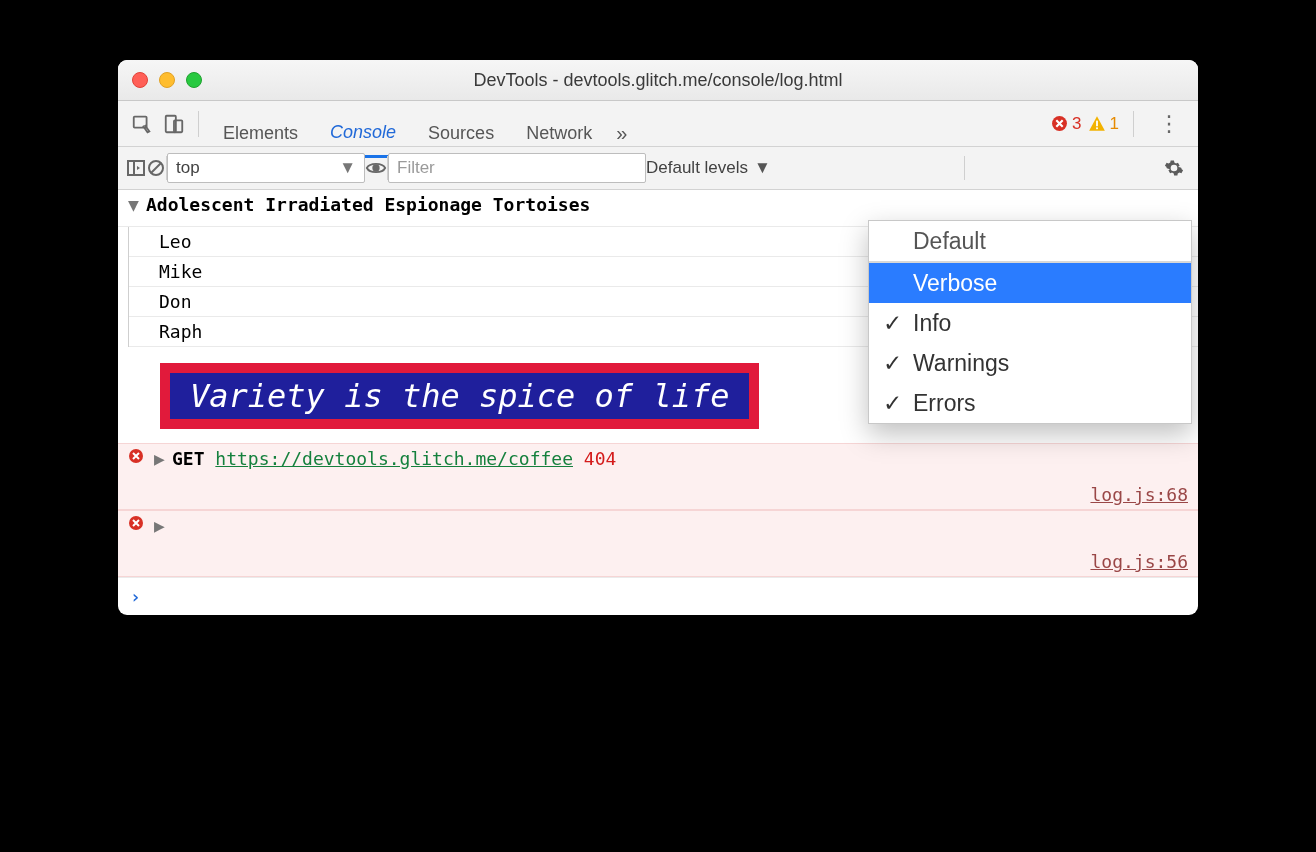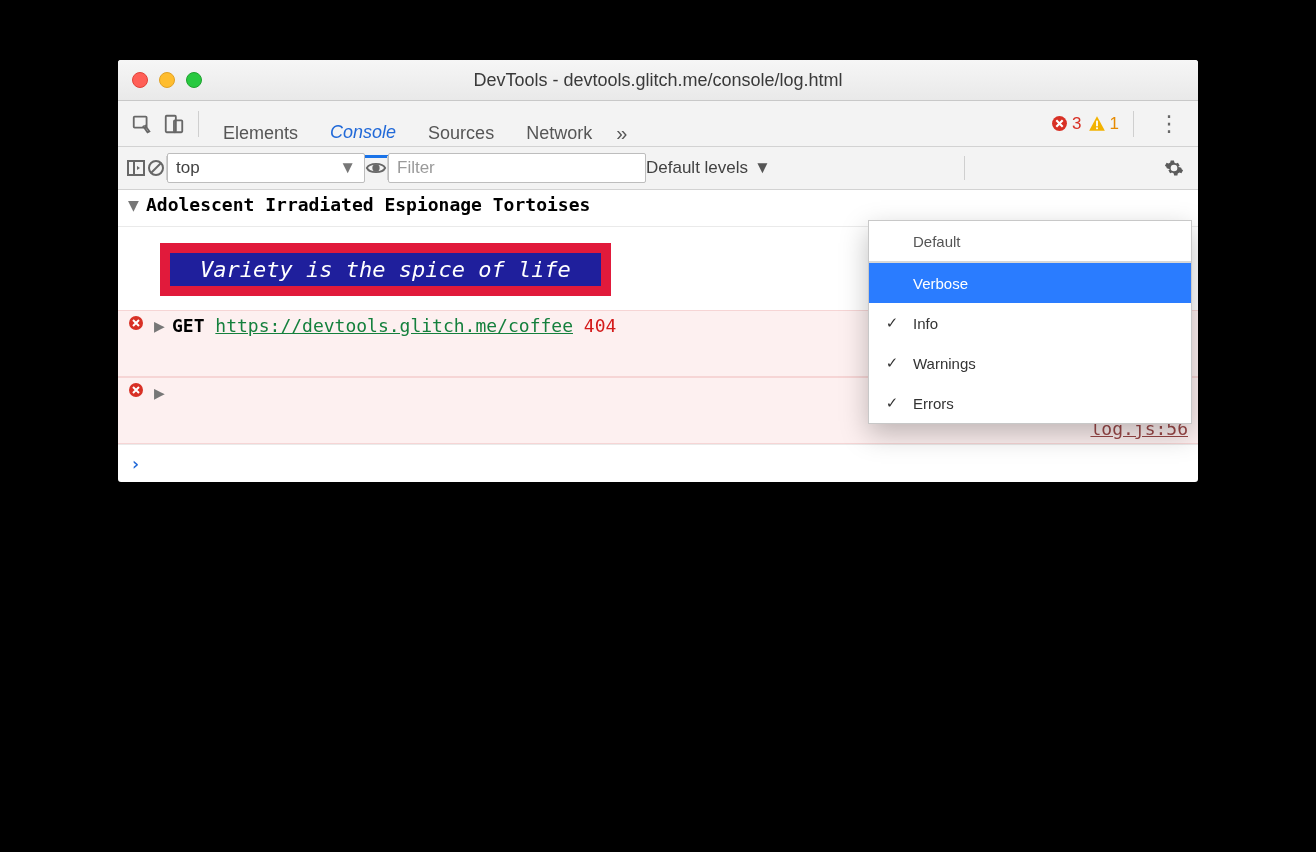--- a/index.html
+++ b/index.html
@@ -6,21 +6,21 @@
   body{
     background:#000;
     font-family:-apple-system,"Helvetica Neue",Arial,sans-serif;
     display:flex;align-items:flex-start;justify-content:center;
     width:1316px;height:852px;
   }
   .window{
     width:1080px;
     margin-top:60px;
     background:#fff;
-    border-radius:3px;
+    border-radius:9px;
     box-shadow:0 20px 60px rgba(0,0,0,.5);
     overflow:hidden;
     position:relative;
   }
   
   .titlebar{
     height:40px;
     background:linear-gradient(#f6f6f6,#e9e9e9);
     border-bottom:1px solid #c8c8c8;
     display:flex;align-items:center;
@@ -93,43 +93,43 @@
   .disclosure{width:14px;color:#777;margin-right:4px;}
   .treeline{border-left:1px solid #cfcfcf;margin-left:10px;}
   .child{padding:4px 0 4px 30px;border-bottom:1px solid #eaeaea;}
   .styled-wrap{padding:16px 10px 14px 42px;}
   .styled-box{
     display:inline-block;
     border:10px solid #e11a3b;
     background:#1f1f9c;
     color:#fff;
     font-style:italic;
-    font-size:22px;
-    padding:4px 30px;
+    font-size:32px;
+    padding:4px 20px;
   }
   .row.error{
     background:#fdf0f0;border-top:1px solid #f6d5d5;border-bottom:1px solid #f6d5d5;
     color:#d41b1b;
   }
   .row.error .disclosure{color:#777;}
   .erricon{color:#d83025;margin-right:8px;flex:0 0 18px;}
   .link{color:#15803d;text-decoration:underline;}
   .src{margin-left:auto;color:#5c5c5c;text-decoration:underline;margin-top:36px;}
   .row.error .src{color:#9a4747;}
   .code{color:#d41b1b;}
   .method{color:#000000;font-weight:bold;}
   .prompt{color:#2169d8;padding:8px 12px;border-top:1px solid #eaeaea;}
   
   .popup{
     position:absolute;
     top:160px;right:6px;width:322px;
     background:#fff;
     border:1px solid #c8c8c8;
     box-shadow:0 10px 26px rgba(0,0,0,.25);
-    font-size:15px;color:#333;
+    font-size:23px;color:#333;
     z-index:10;
   }
   .popup .item{
     height:40px;display:flex;align-items:center;
     padding:0 14px;gap:12px;
   }
   .popup .hdr{color:#555;border-bottom:2px solid #d7d7d7;}
   .popup .sel{background:#2a7cff;color:#fff;}
   .popup .chk{width:18px;display:inline-block;text-align:center;}
   
@@ -229,20 +229,26 @@
         </svg>
     </div>
   </div>
 
   <div class="console">
 
     <div class="row head">
       <span class="disclosure">▼</span>
       <span>Adolescent Irradiated Espionage Tortoises</span>
     </div>
+    <div class="treeline">
+      <div class="child">Leo</div>
+      <div class="child">Mike</div>
+      <div class="child">Don</div>
+      <div class="child">Raph</div>
+    </div>
 
     <div class="styled-wrap">
       <span class="styled-box">Variety is the spice of life</span>
     </div>
 
     <div class="row error">
       <span class="erricon">
         <svg width="16" height="16" viewBox="0 0 16 16">
             <circle cx="8" cy="8" r="7" fill="#d83025"></circle>
             <path d="M5 5l6 6M11 5l-6 6" stroke="#fff" stroke-width="2"></path>

